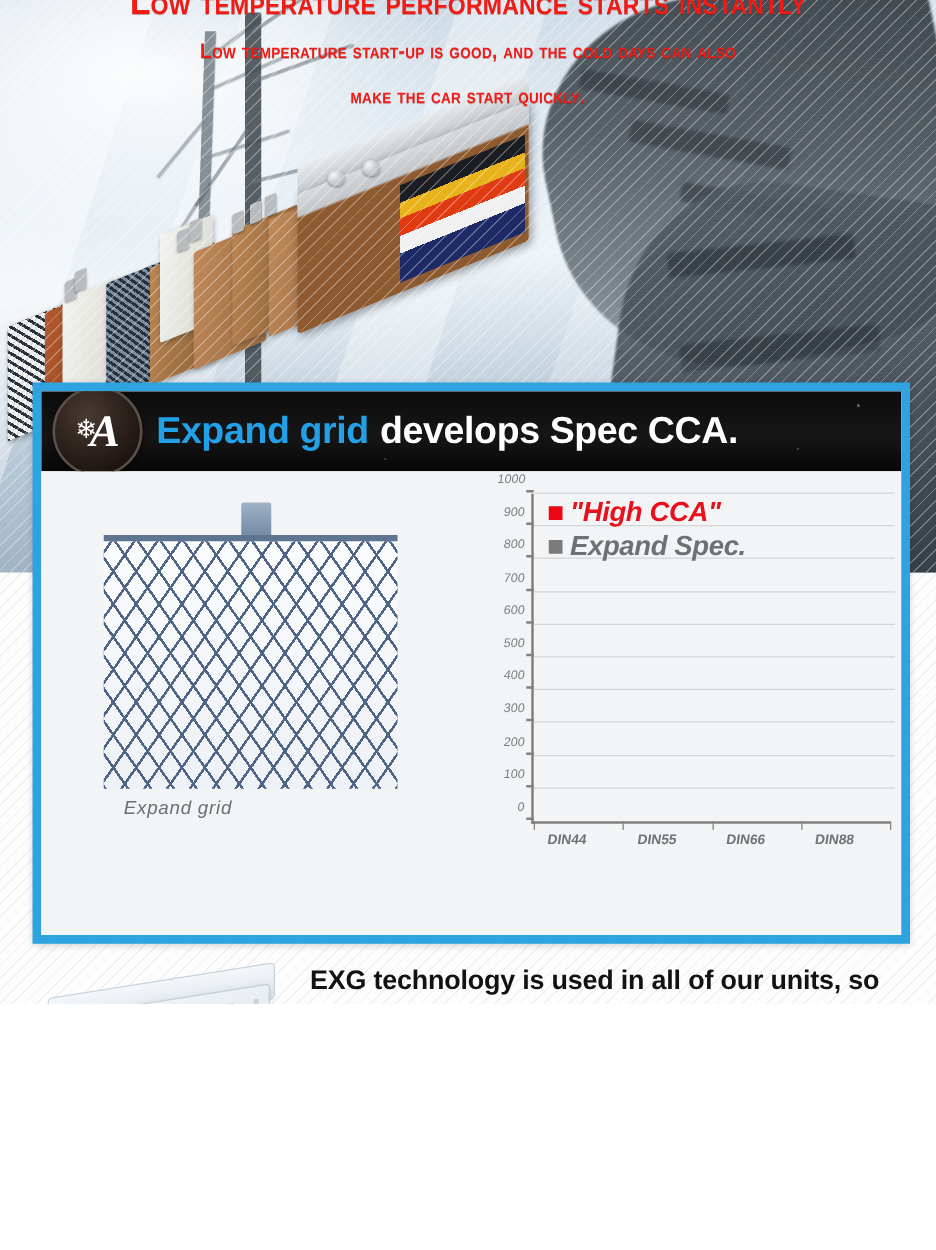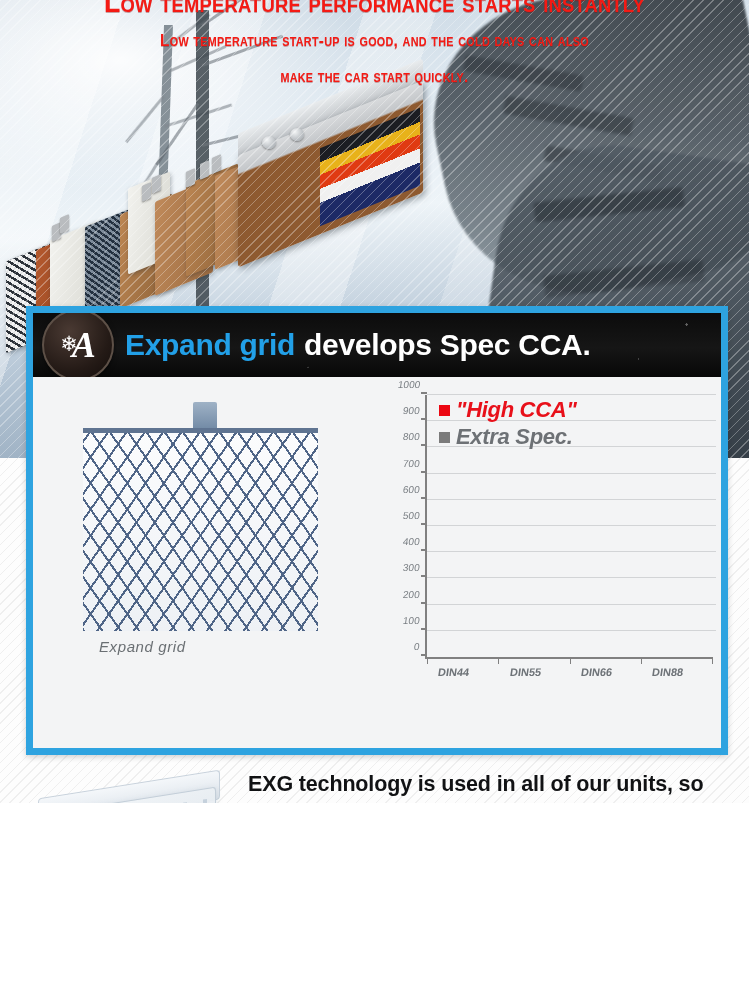--- a/index.html
+++ b/index.html
@@ -337,21 +337,21 @@
         </div>
 
         <div class="chart">
           <div class="legend">
             <div class="legend-row">
               <span class="legend-sw red"></span>
               <span class="legend-txt red">"High CCA"</span>
             </div>
             <div class="legend-row">
               <span class="legend-sw gray"></span>
-              <span class="legend-txt gray">Extra Spec.</span>
+              <span class="legend-txt gray">Expand Spec.</span>
             </div>
           </div>
           <div class="chart-plot" id="chart-plot">
               <div class="ytick-mark" style="bottom: 0%;"></div>
               <div class="ytick-label" style="bottom: 0%;">0</div>
               <div class="gridline" style="bottom: 10%;"></div>
               <div class="ytick-mark" style="bottom: 10%;"></div>
               <div class="ytick-label" style="bottom: 10%;">100</div>
               <div class="gridline" style="bottom: 20%;"></div>
               <div class="ytick-mark" style="bottom: 20%;"></div>

